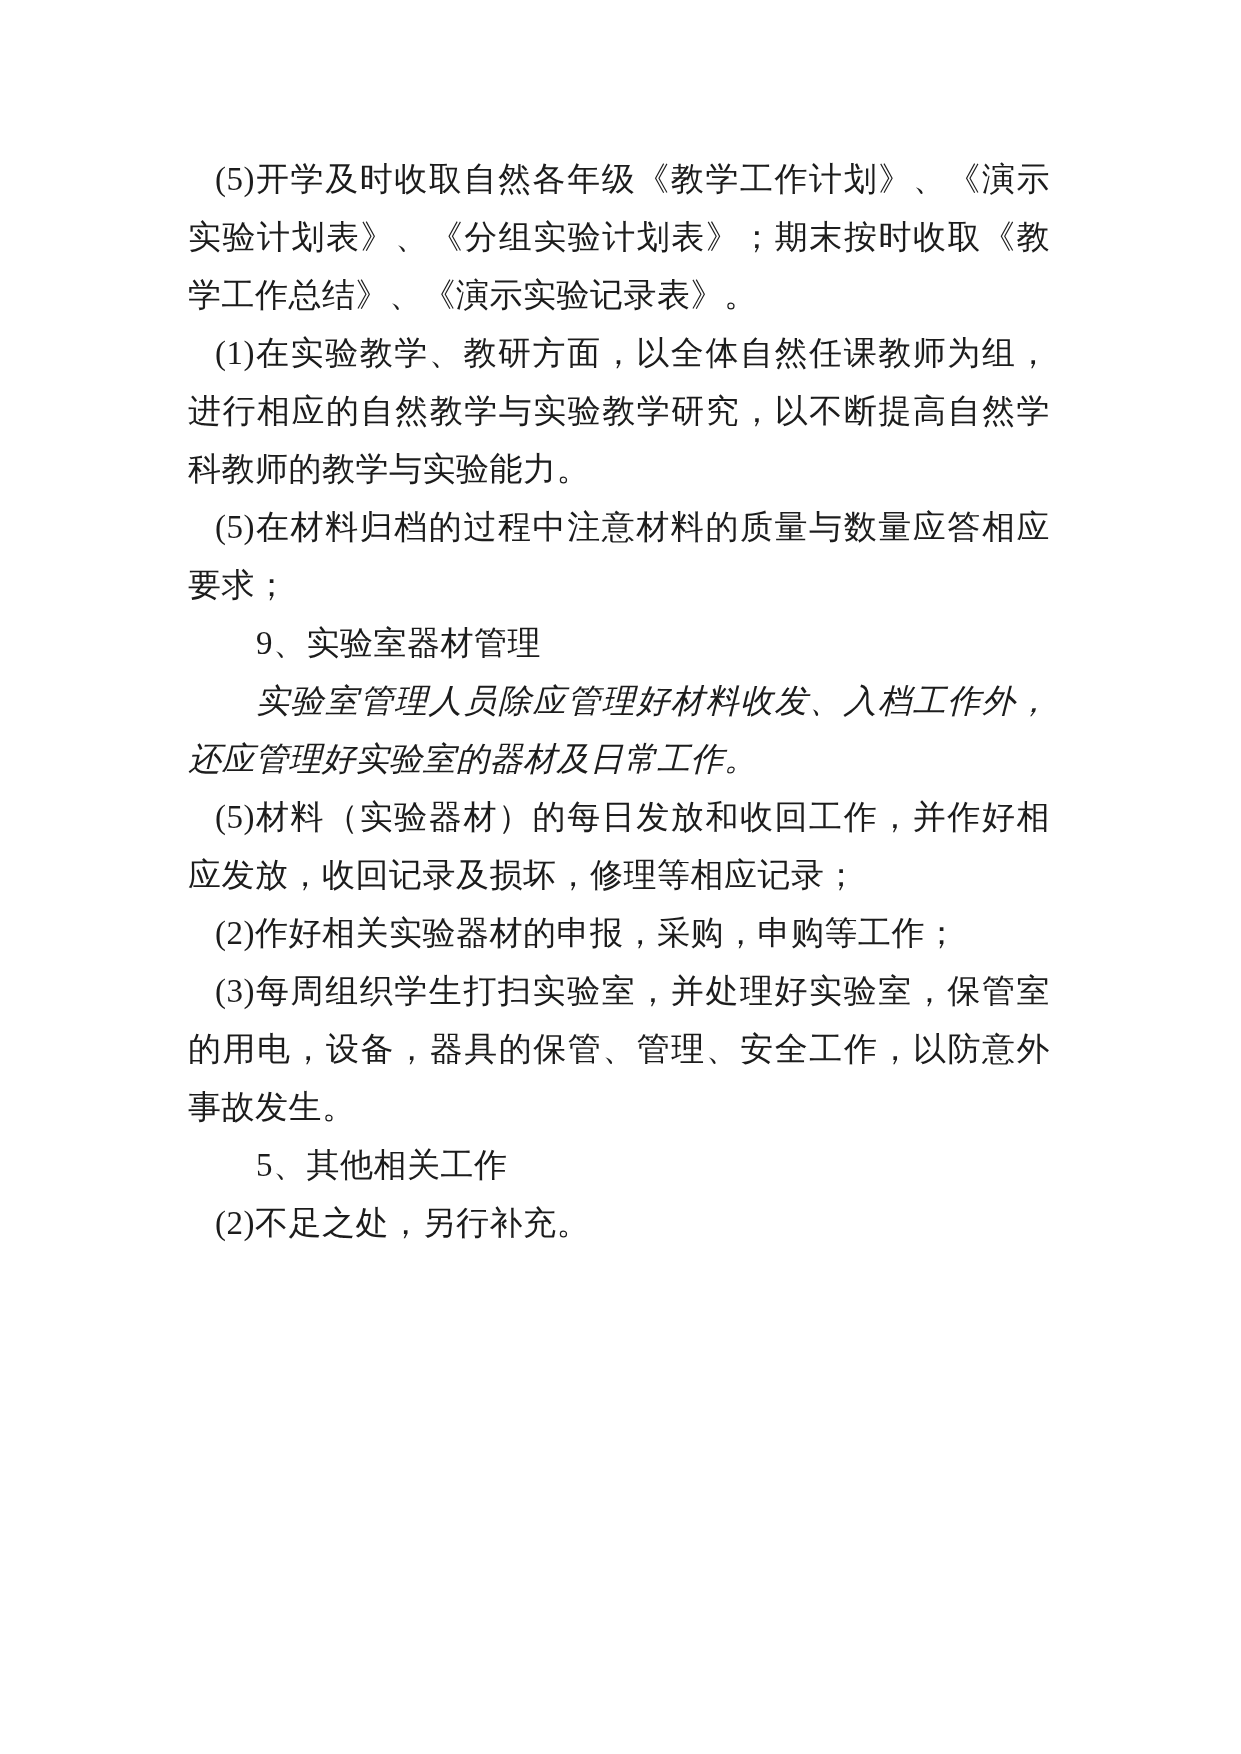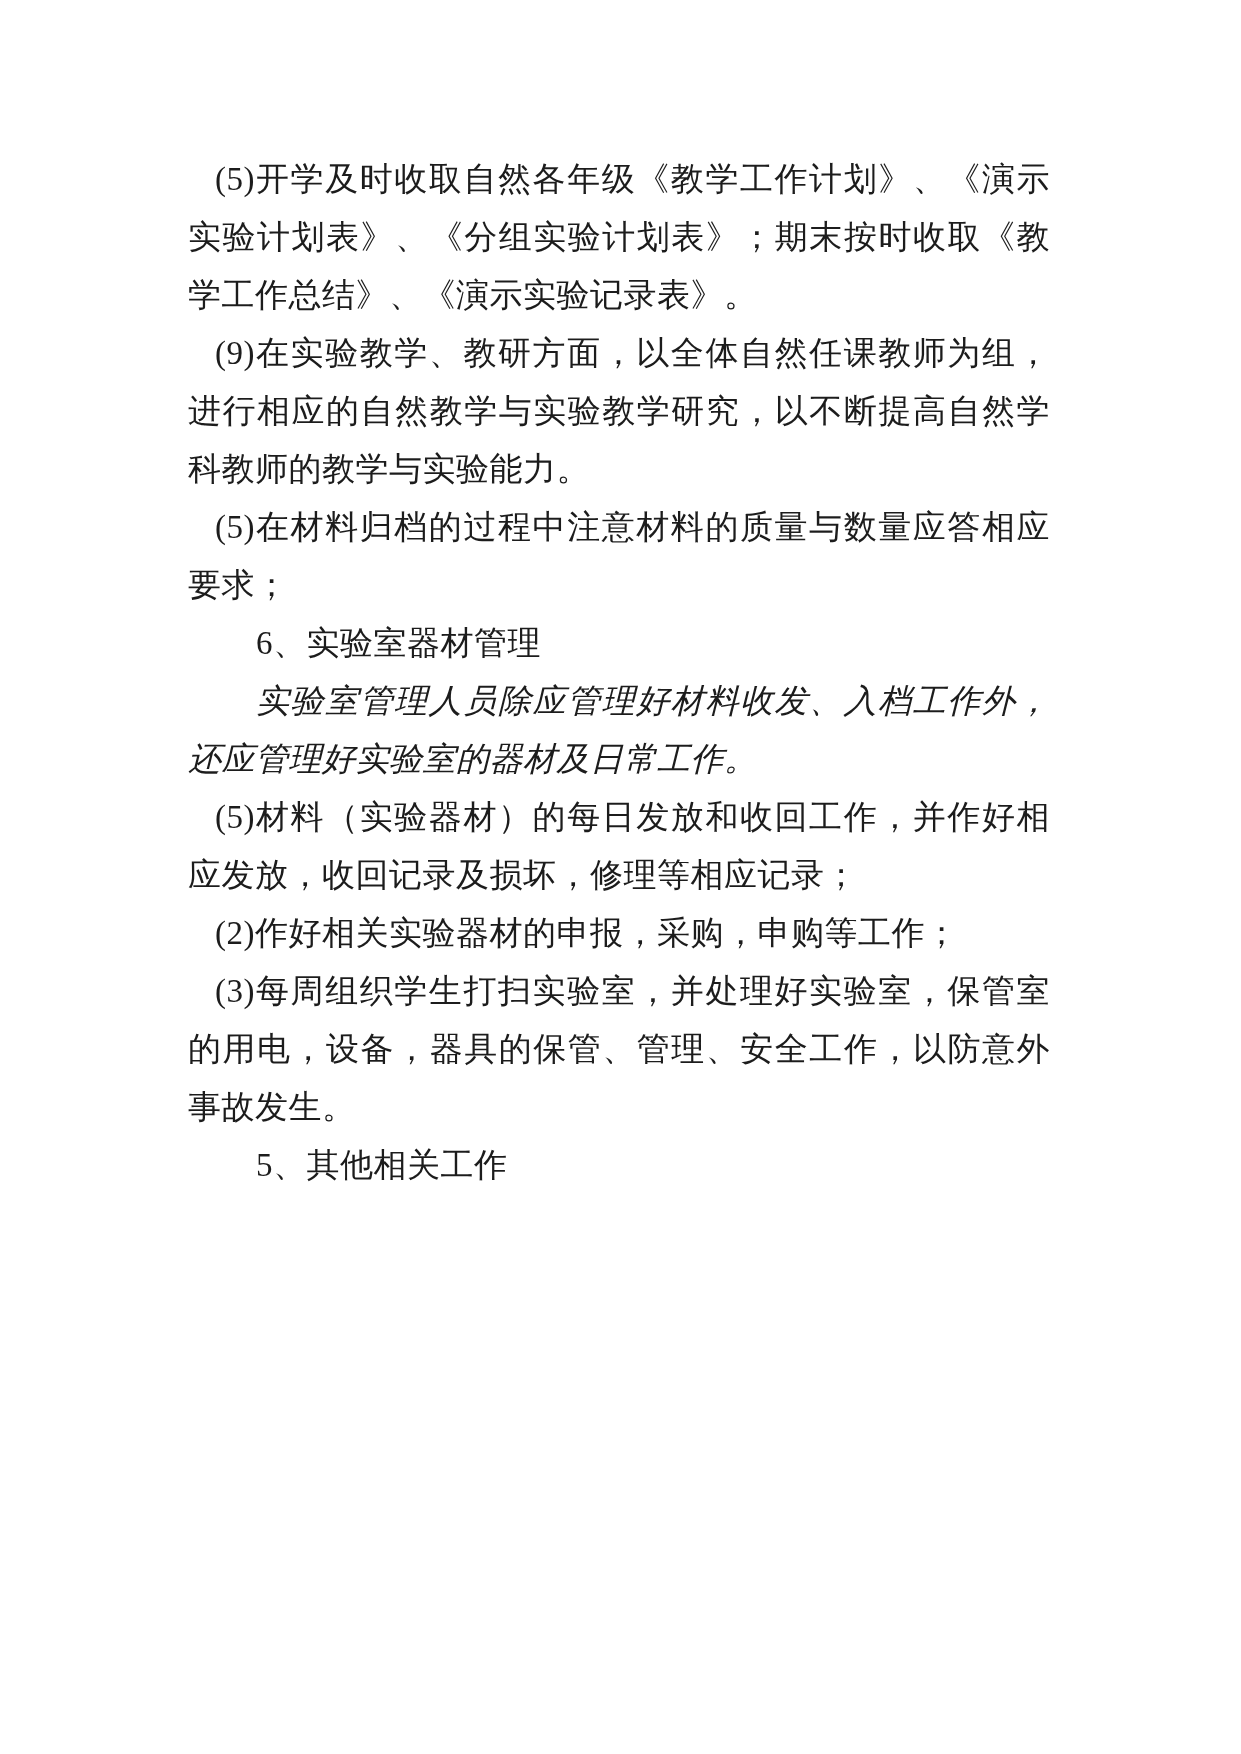--- a/index.html
+++ b/index.html
@@ -38,22 +38,23 @@
   
   .indent-num   { text-indent: 68px; }
   .indent-body  { text-indent: 68px; font-style: italic; }
 </style>
 </head>
 <body>
 
 <div class="page">
   <div class="doc-body">
       <p class="indent-paren">(5)开学及时收取自然各年级《教学工作计划》、《演示实验计划表》、《分组实验计划表》；期末按时收取《教学工作总结》、《演示实验记录表》。</p>
-      <p class="indent-paren">(9)在实验教学、教研方面，以全体自然任课教师为组，进行相应的自然教学与实验教学研究，以不断提高自然学科教师的教学与实验能力。</p>
+      <p class="indent-paren">(1)在实验教学、教研方面，以全体自然任课教师为组，进行相应的自然教学与实验教学研究，以不断提高自然学科教师的教学与实验能力。</p>
       <p class="indent-paren">(5)在材料归档的过程中注意材料的质量与数量应答相应要求；</p>
-      <p class="indent-num">6、实验室器材管理</p>
+      <p class="indent-num">9、实验室器材管理</p>
       <p class="indent-body">实验室管理人员除应管理好材料收发、入档工作外，还应管理好实验室的器材及日常工作。</p>
       <p class="indent-paren">(5)材料（实验器材）的每日发放和收回工作，并作好相应发放，收回记录及损坏，修理等相应记录；</p>
       <p class="indent-paren">(2)作好相关实验器材的申报，采购，申购等工作；</p>
       <p class="indent-paren">(3)每周组织学生打扫实验室，并处理好实验室，保管室的用电，设备，器具的保管、管理、安全工作，以防意外事故发生。</p>
       <p class="indent-num">5、其他相关工作</p>
+      <p class="indent-paren">(2)不足之处，另行补充。</p>
     </div>
 </div>
 
 </body></html>

